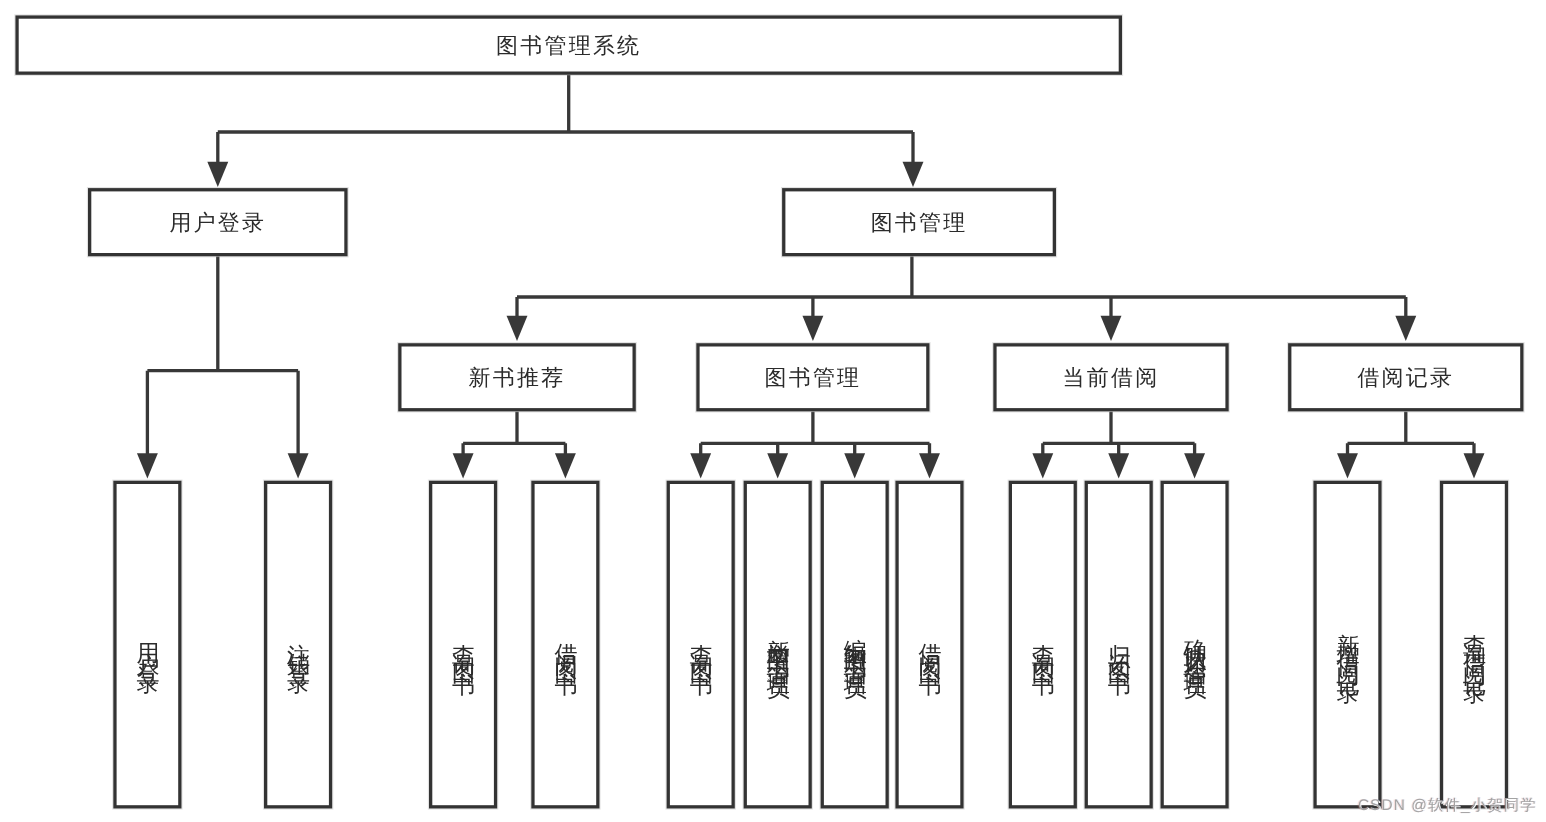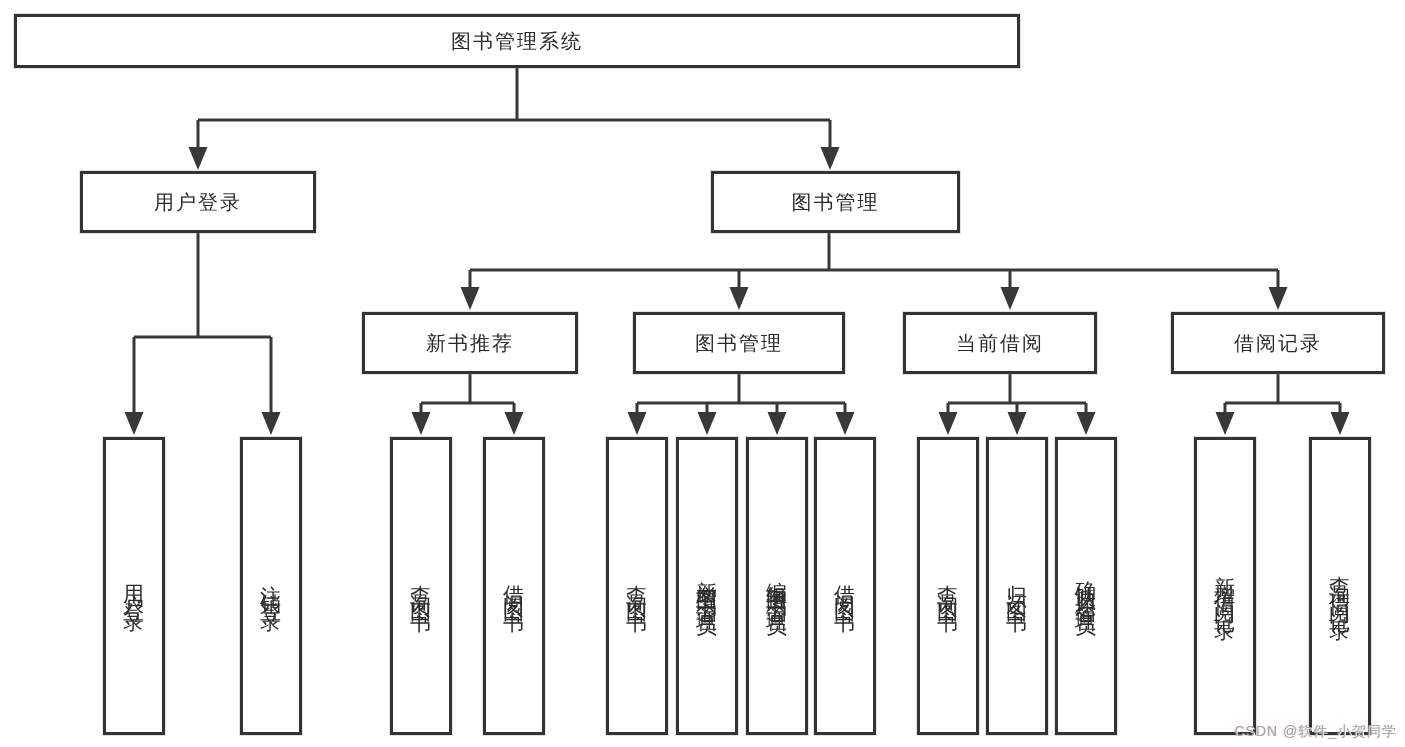--- a/index.html
+++ b/index.html
@@ -86,21 +86,21 @@
   <div class="box lvl2" style="left:711px;width:249px">
     <span class="hlabel">图书管理</span>
   </div>
 
   <div class="box lvl3" style="left:362px;width:216px">
     <span class="hlabel">新书推荐</span>
   </div>
   <div class="box lvl3" style="left:633px;width:212px">
     <span class="hlabel">图书管理</span>
   </div>
-  <div class="box lvl3" style="left:903px;width:194px">
+  <div class="box lvl3" style="left:903px;width:214px">
     <span class="hlabel">当前借阅</span>
   </div>
   <div class="box lvl3" style="left:1171px;width:214px">
     <span class="hlabel">借阅记录</span>
   </div>
 
   <div class="box leaf" style="left:103px">
     <span class="vlabel">用户登录</span>
   </div>
   <div class="box leaf" style="left:240px">

